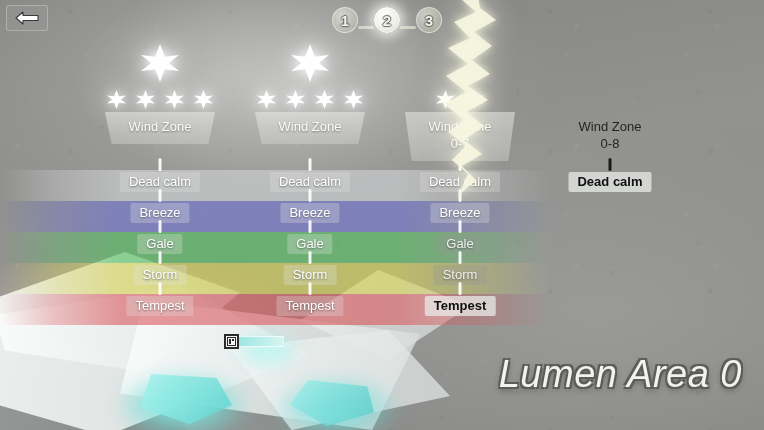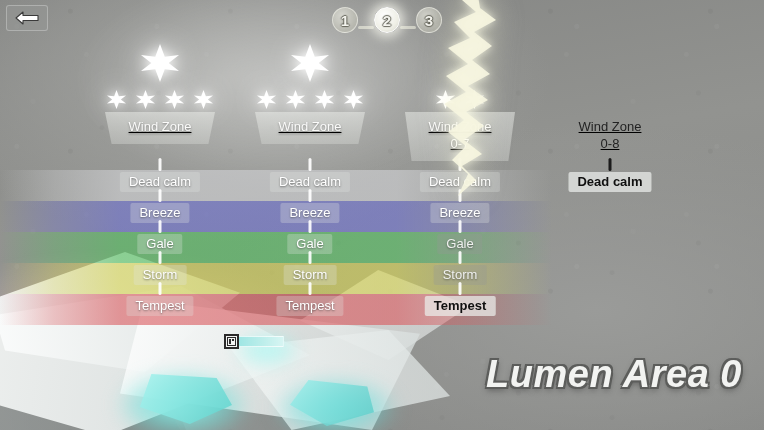--- a/index.html
+++ b/index.html
@@ -120,21 +120,21 @@
     background:radial-gradient(circle at 40% 32%, #ffffff 0%, rgba(250,250,240,.88) 62%, rgba(232,232,218,.70) 100%);
     border-color:#fff;
     box-shadow:0 0 12px 4px rgba(255,255,245,.75);
   }
   .pager-link { position:absolute; top:19px; height:3px;
     background:rgba(248,248,232,.55); border-radius:2px; }
   .pl1 { left:26px; width:16px; }
   .pl2 { left:68px; width:16px; }
 
   
-  .col { position:absolute; top:40px; width:150px;text-decoration:underline; }
+  .col { position:absolute; top:40px; width:150px; }
   .col-c1 { left:85px; }
   .col-c2 { left:235px; }
   .col-c3 { left:385px; }
   .col-c4 { left:535px; }
 
   .star-big { position:relative; height:46px; display:flex; justify-content:center; align-items:center; }
   .star-row { position:relative; height:26px; display:flex; justify-content:center; align-items:center; gap:10px; }
 
   .star {
     display:block;
@@ -201,21 +201,21 @@
   }
   .badge-bar {
     width:46px; height:11px; margin-left:-1px;
     background:linear-gradient(90deg,#9fe6e4 0%,#bdeeeb 55%,#d7f5f3 100%);
     border:1px solid rgba(255,255,255,.7);
   }
 
   
   #area-title {
     position:absolute; right:22px; bottom:34px;
-    font-size:38px; font-style:italic; font-weight:bold;
+    font-size:38px; font-style:italic; font-weight:normal;
     letter-spacing:.5px;
     color:#f2f3f1;
     text-shadow:
       -2px -2px 0 #5c5d5b, 2px -2px 0 #5c5d5b,
       -2px 2px 0 #5c5d5b, 2px 2px 0 #5c5d5b,
       0 3px 6px rgba(40,40,40,.55);
   }
 </style>
 </head>
 <body>

